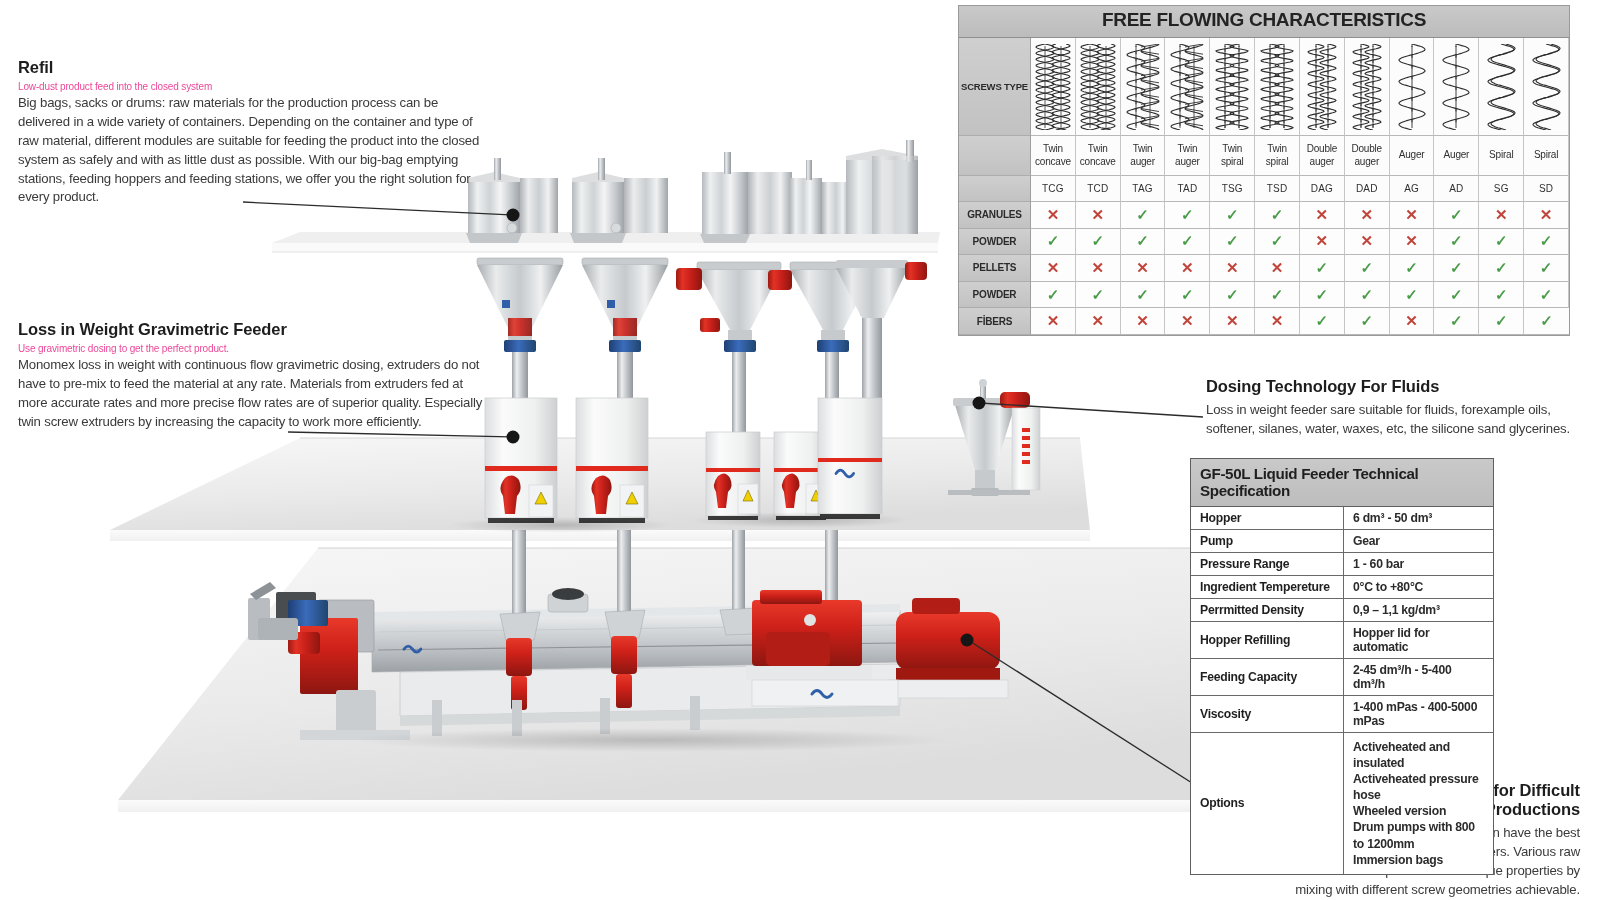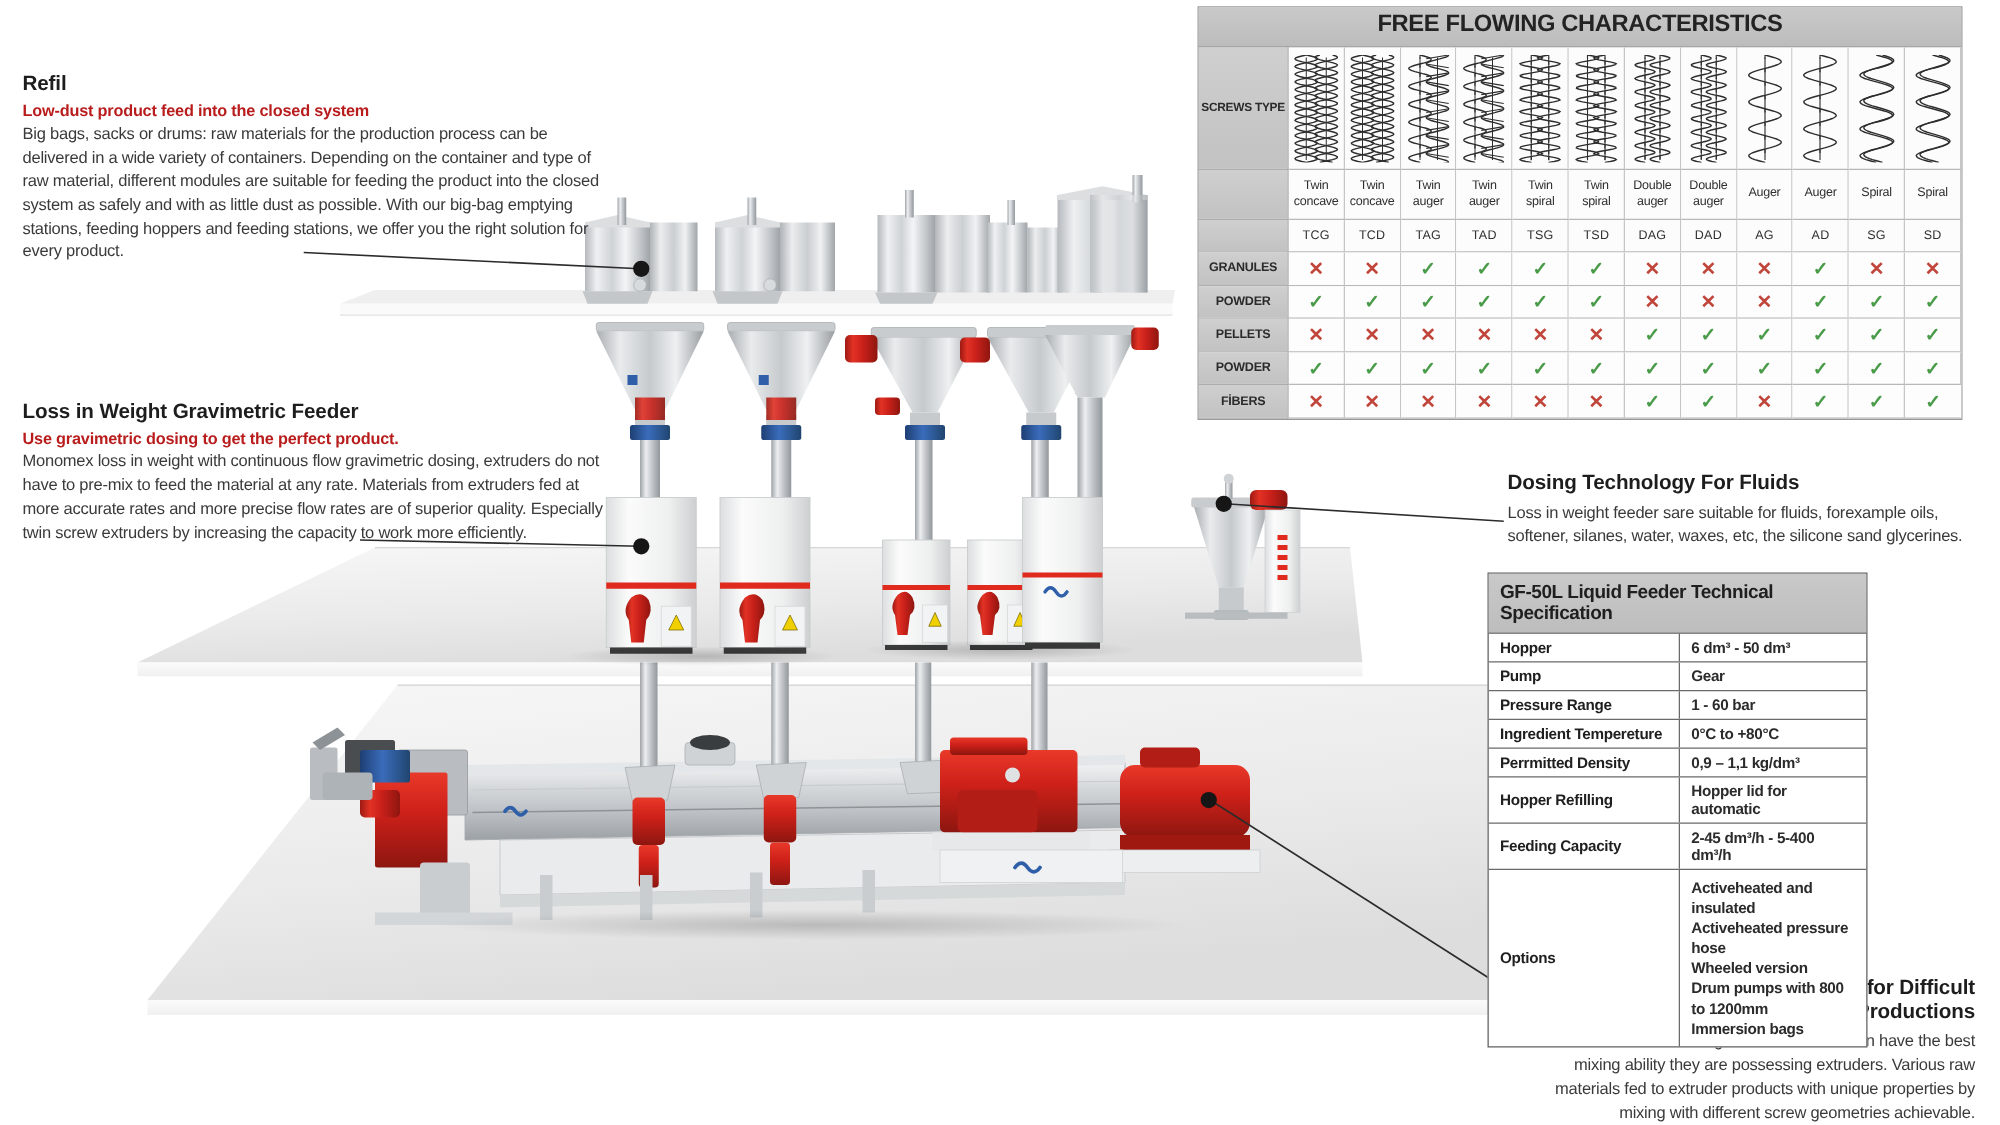--- a/index.html
+++ b/index.html
@@ -11,21 +11,21 @@
   }
   #stage { position: relative; width: 1600px; height: 900px; background:#fff; }
 
   
   .callout { position: absolute; color: #2b2b2b; }
   .callout .c-title {
     font-size: 16.5px; font-weight: bold; color: #1d1d1d;
     letter-spacing: -0.1px; margin-bottom: 4px;
   }
   .callout .c-sub {
-    font-size: 13px; font-weight: bold; color: #b91c1c;
+    font-size: 10px; font-weight: normal; color: #ec4899;
     letter-spacing: -0.15px; margin-bottom: 2px;
   }
   .callout .c-body {
     font-size: 13.2px; line-height: 1.43; color: #3a3a3a;
     letter-spacing: -0.18px;
   }
 
   #txt-refil   { left: 18px;  top: 58px;  width: 470px; }
   #txt-liw     { left: 18px;  top: 320px; width: 470px; }
   #txt-fluids  { left: 1206px; top: 377px; width: 368px; }
@@ -933,20 +933,24 @@
           <div class="spec-v">0,9 – 1,1 kg/dm³</div>
         </div>
         <div class="spec-row">
           <div class="spec-k">Hopper Refilling</div>
           <div class="spec-v">Hopper lid for automatic</div>
         </div>
         <div class="spec-row">
           <div class="spec-k">Feeding Capacity</div>
           <div class="spec-v">2-45 dm³/h - 5-400 dm³/h</div>
         </div>
+        <div class="spec-row">
+          <div class="spec-k">Viscosity</div>
+          <div class="spec-v">1-400 mPas  - 400-5000 mPas</div>
+        </div>
         <div class="spec-row opts">
           <div class="spec-k">Options</div>
           <div class="spec-v multi">
             <div>Activeheated and insulated</div>
             <div>Activeheated pressure hose</div>
             <div>Wheeled version</div>
             <div>Drum pumps with 800 to 1200mm</div>
             <div>Immersion bags</div>
           </div>
         </div>

